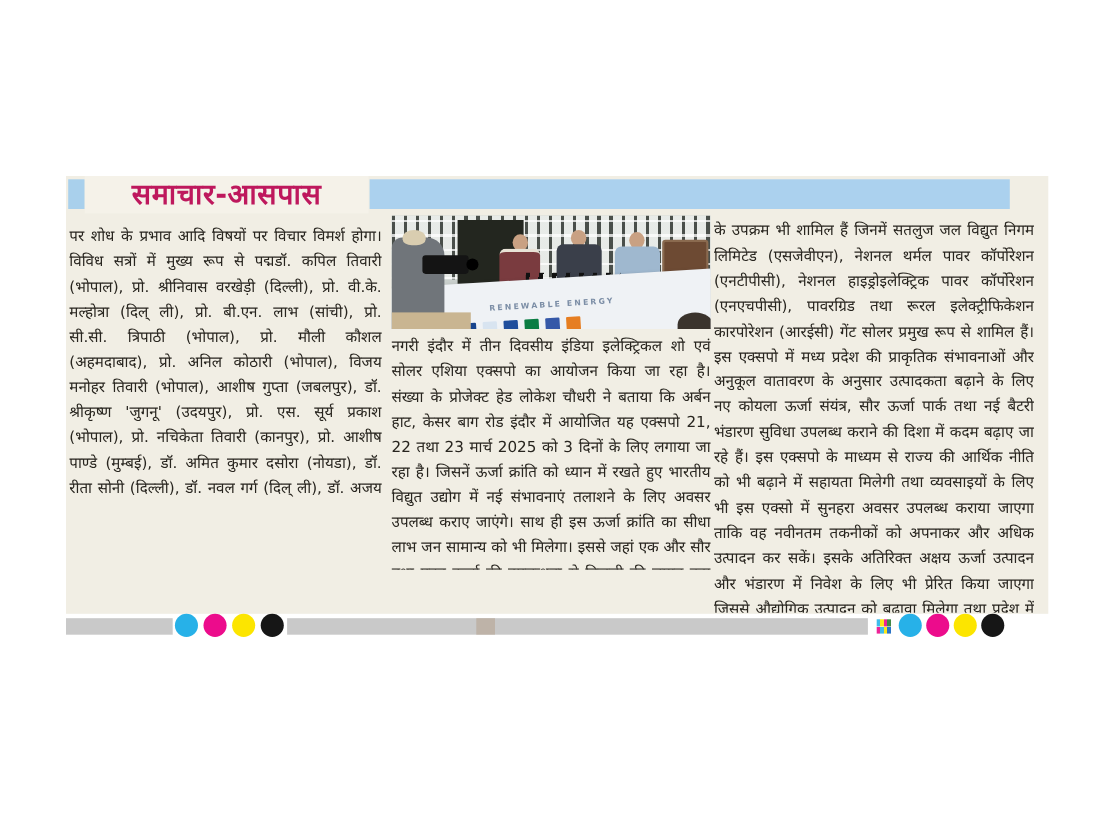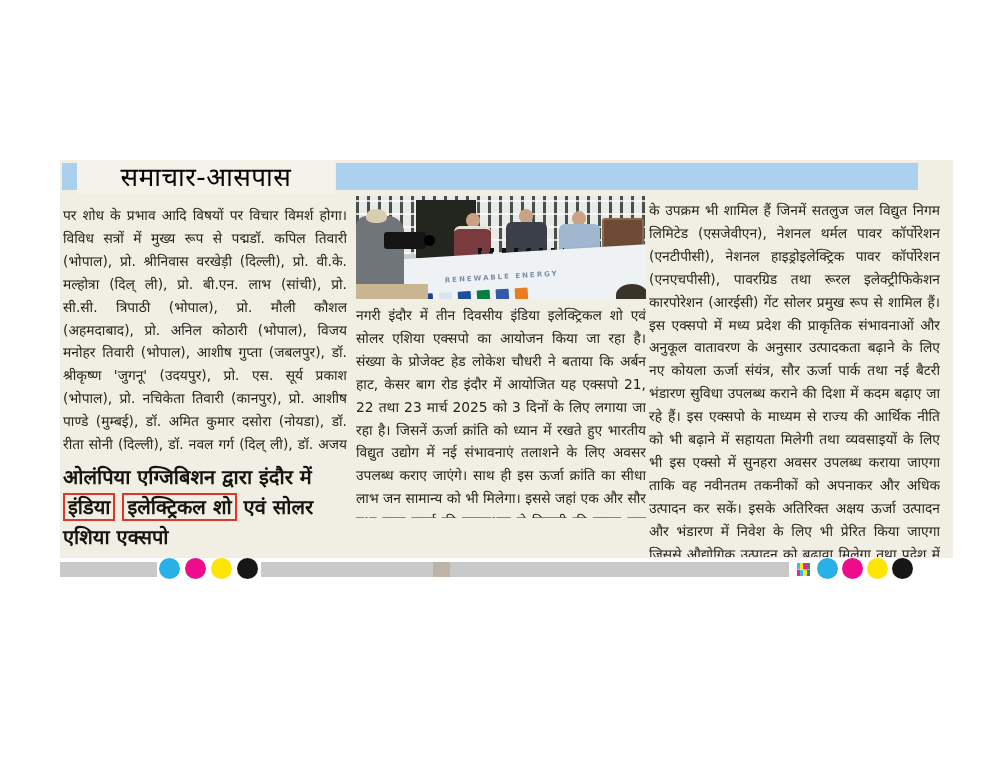--- a/index.html
+++ b/index.html
@@ -10,21 +10,21 @@
   }
   .clipping {
     position: absolute; left: 60px; top: 160px; width: 893px; height: 398px;
     background: #f1eee4; overflow: hidden;
   }
   
   .accent-square { position: absolute; left: 2px; top: 3px; width: 15px; height: 27px; background: #a9d0ec; }
   .accent-bar    { position: absolute; left: 276px; top: 3px; width: 582px; height: 27px; background: #abd1ee; }
   .masthead-title {
     position: absolute; left: 17px; top: 0; width: 258px; height: 34px;
-    color: #000000; font-weight: normal; font-size: 26px; line-height: 34px;
+    color: #be185d; font-weight: bold; font-size: 26px; line-height: 34px;
     text-align: center; letter-spacing: 0.5px; background: #f5f2e9;
   }
   
   .col { position: absolute; text-align: justify; color: #28251f; font-size: 13.8px; line-height: 22.9px; }
   .col1 { left: 3px;   top: 44px; width: 284px; }
   .col2 { left: 296px; top: 36px; width: 290px; }
   .col3 { left: 589px; top: 39px; width: 291px; }
   .body-text { text-align: justify; }
   .clip-h { overflow: hidden; }
   .h-252 { height: 252px; }
@@ -98,21 +98,20 @@
 <div class="clipping">
 
   <div class="accent-square"></div>
   <div class="accent-bar"></div>
   <div class="masthead-title">समाचार-आसपास</div>
 
   <div class="col col1">
     <div class="clip-h h-252">
       <p class="body-text">पर शोध के प्रभाव आदि विषयों पर विचार विमर्श होगा। विविध सत्रों में मुख्य रूप से पद्मडॉ. कपिल तिवारी (भोपाल), प्रो. श्रीनिवास वरखेड़ी (दिल्ली), प्रो. वी.के. मल्होत्रा (दिल् ली), प्रो. बी.एन. लाभ (सांची), प्रो. सी.सी. त्रिपाठी (भोपाल), प्रो. मौली कौशल (अहमदाबाद), प्रो. अनिल कोठारी (भोपाल), विजय मनोहर तिवारी (भोपाल), आशीष गुप्ता (जबलपुर), डॉ. श्रीकृष्ण 'जुगनू' (उदयपुर), प्रो. एस. सूर्य प्रकाश (भोपाल), प्रो. नचिकेता तिवारी (कानपुर), प्रो. आशीष पाण्डे (मुम्बई), डॉ. अमित कुमार दसोरा (नोयडा), डॉ. रीता सोनी (दिल्ली), डॉ. नवल गर्ग (दिल् ली), डॉ. अजय सैनी (दिल्ली), डॉ. उत्पल चक्रवर्ती (दिल्ली), सुआद्या दीक्षित (शिमला), सुस्वाति आनंद (छत्तीसगढ़) अपने विचार रखेंगे।</p>
     </div>
-    <h2 class="headline"><span>ओलंपिया एग्जिबिशन द्वारा इंदौर में </span><span class="redbox">इंडिया</span> <span class="redbox">इलेक्ट्रिकल शो</span><span> एवं सोलर एशिया एक्सपो</span></h2>
     <p class="body-text para-indent"></p>
   </div>
 
   <div class="col col2">
     <div class="photo">
       <div class="ph-grille"></div>
       <div class="ph-doorway"></div>
       <div class="ph-door"></div>
       <div class="head h1"></div>
       <div class="torso t1"></div>

